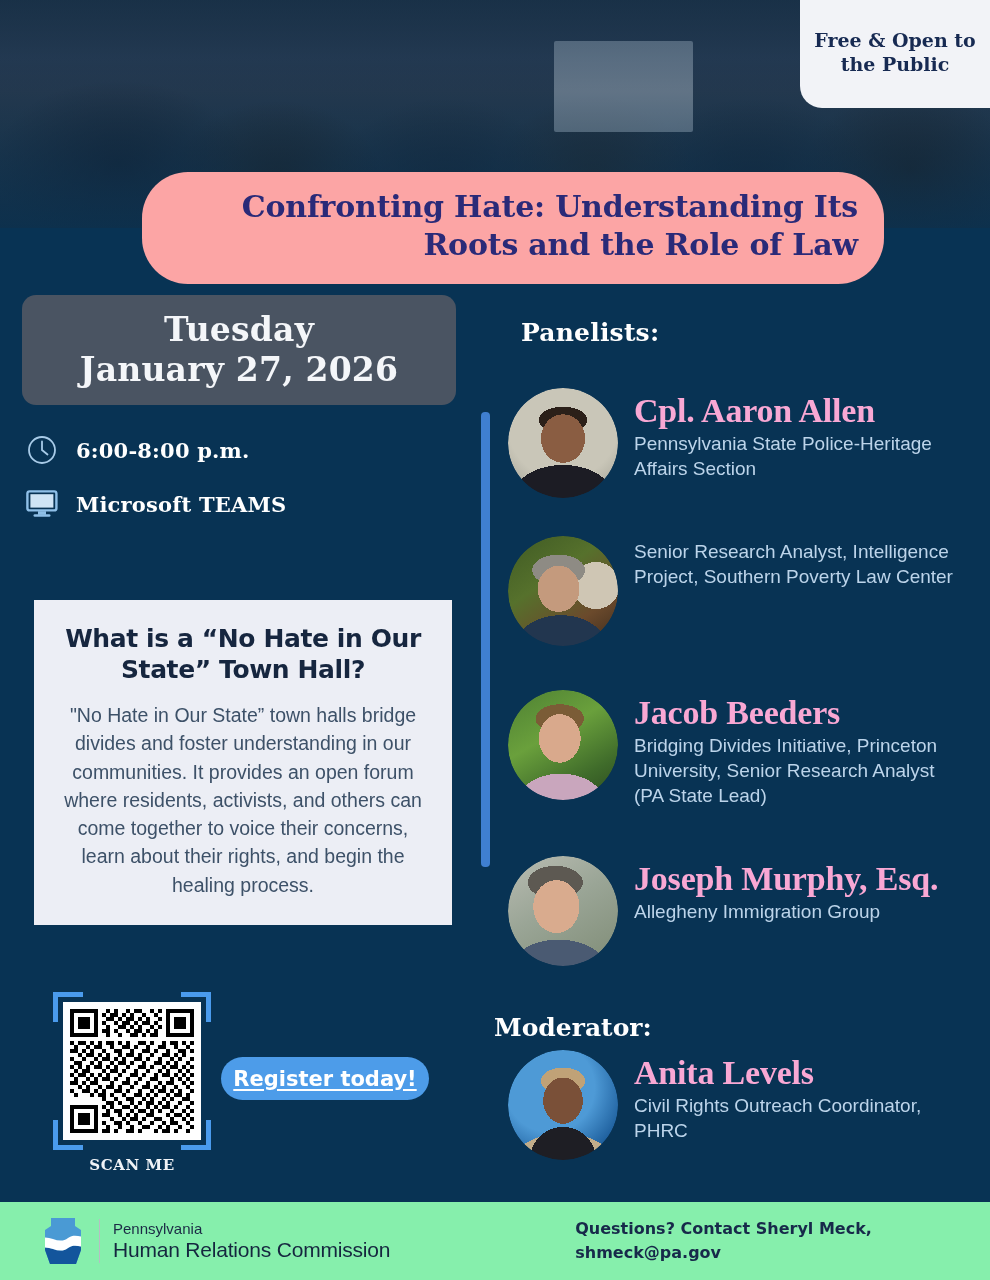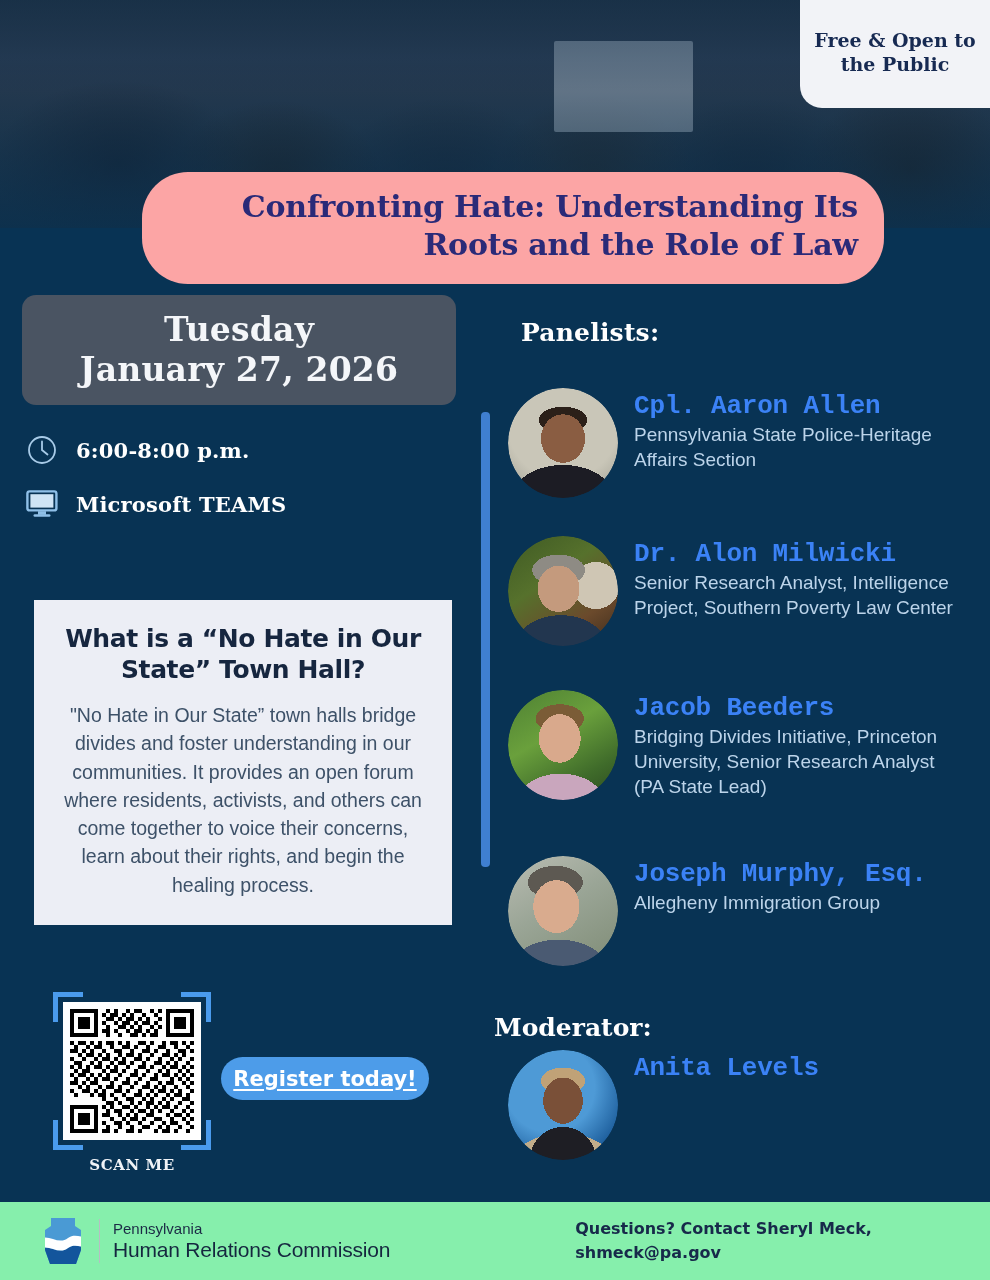--- a/index.html
+++ b/index.html
@@ -249,25 +249,25 @@
     flex: 0 0 110px;
     overflow: hidden;
     position: relative;
   }
   .avatar .face {
     position:absolute; inset:0;
     border-radius:50%;
   }
   .person-text { padding-top: 4px; }
   .person-name {
-    font-family: Liberation Mono, monospace;
-    font-weight: 700;
-    font-size: 26px;
+    font-family: Liberation Serif, serif;
+    font-weight: 700;
+    font-size: 34px;
     line-height: 1.12;
-    color: #3b82f6;
+    color: #f9a8d4;
     letter-spacing: -0.2px;
     margin-bottom: 2px;
   }
   .person-role {
     font-family: "Liberation Sans", sans-serif;
     font-weight: 400;
     font-size: 19px;
     line-height: 1.31;
     color: #bcd4ea;
     max-width: 320px;
@@ -699,21 +699,20 @@
   <div class="person p2">
     <div class="avatar">
       <div class="face" style="background:
         radial-gradient(ellipse 42% 30% at 48% 102%, #22364f 0 100%, transparent 100%),
         radial-gradient(ellipse 19% 21% at 46% 48%, #c49a7d 0 100%, transparent 100%),
         radial-gradient(ellipse 24% 14% at 46% 31%, #8e8b84 0 100%, transparent 100%),
         radial-gradient(circle at 80% 45%, #cfc6b4 0 22%, transparent 22%),
         linear-gradient(145deg, #3f5a24 0%, #56712c 38%, #6b4a2c 72%, #3b2a1c 100%)"></div>
     </div>
     <div class="person-text">
-      <div class="person-name">Dr. Alon Milwicki</div>
       <div class="person-role">Senior Research Analyst, Intelligence Project, Southern Poverty Law Center</div>
     </div>
   </div>
 
   <div class="person p3">
     <div class="avatar">
       <div class="face" style="background:
         radial-gradient(ellipse 40% 28% at 48% 104%, #c9a6bd 0 100%, transparent 100%),
         radial-gradient(ellipse 52% 26% at 48% 112%, #8d9788 0 100%, transparent 100%),
         radial-gradient(ellipse 19% 22% at 47% 44%, #d9a98c 0 100%, transparent 100%),
@@ -747,20 +746,21 @@
     <div class="avatar">
       <div class="face" style="background:
         radial-gradient(ellipse 30% 30% at 50% 100%, #1e1e24 0 100%, transparent 100%),
         radial-gradient(ellipse 48% 30% at 50% 106%, #c2ad8a 0 100%, transparent 100%),
         radial-gradient(ellipse 18% 21% at 50% 46%, #7a5038 0 100%, transparent 100%),
         radial-gradient(ellipse 20% 12% at 50% 28%, #c0a277 0 100%, transparent 100%),
         radial-gradient(circle at 38% 34%, #4e9ad6 0 45%, #1d5e9c 78%, #10395f 100%)"></div>
     </div>
     <div class="person-text">
       <div class="person-name">Anita Levels</div>
+      <div class="person-role">Civil Rights Outreach Coordinator, PHRC</div>
     </div>
   </div>
 
   <div class="footer">
     <div class="logo-group">
       <span class="keystone">
         <svg width="46" height="50" viewBox="0 0 46 50" xmlns="http://www.w3.org/2000/svg">
           <defs>
             <clipPath id="ks">
               <path d="M11 2 H35 V10 L41 14 V34 L36 48 H10 L5 34 V14 L11 10 Z"></path>

